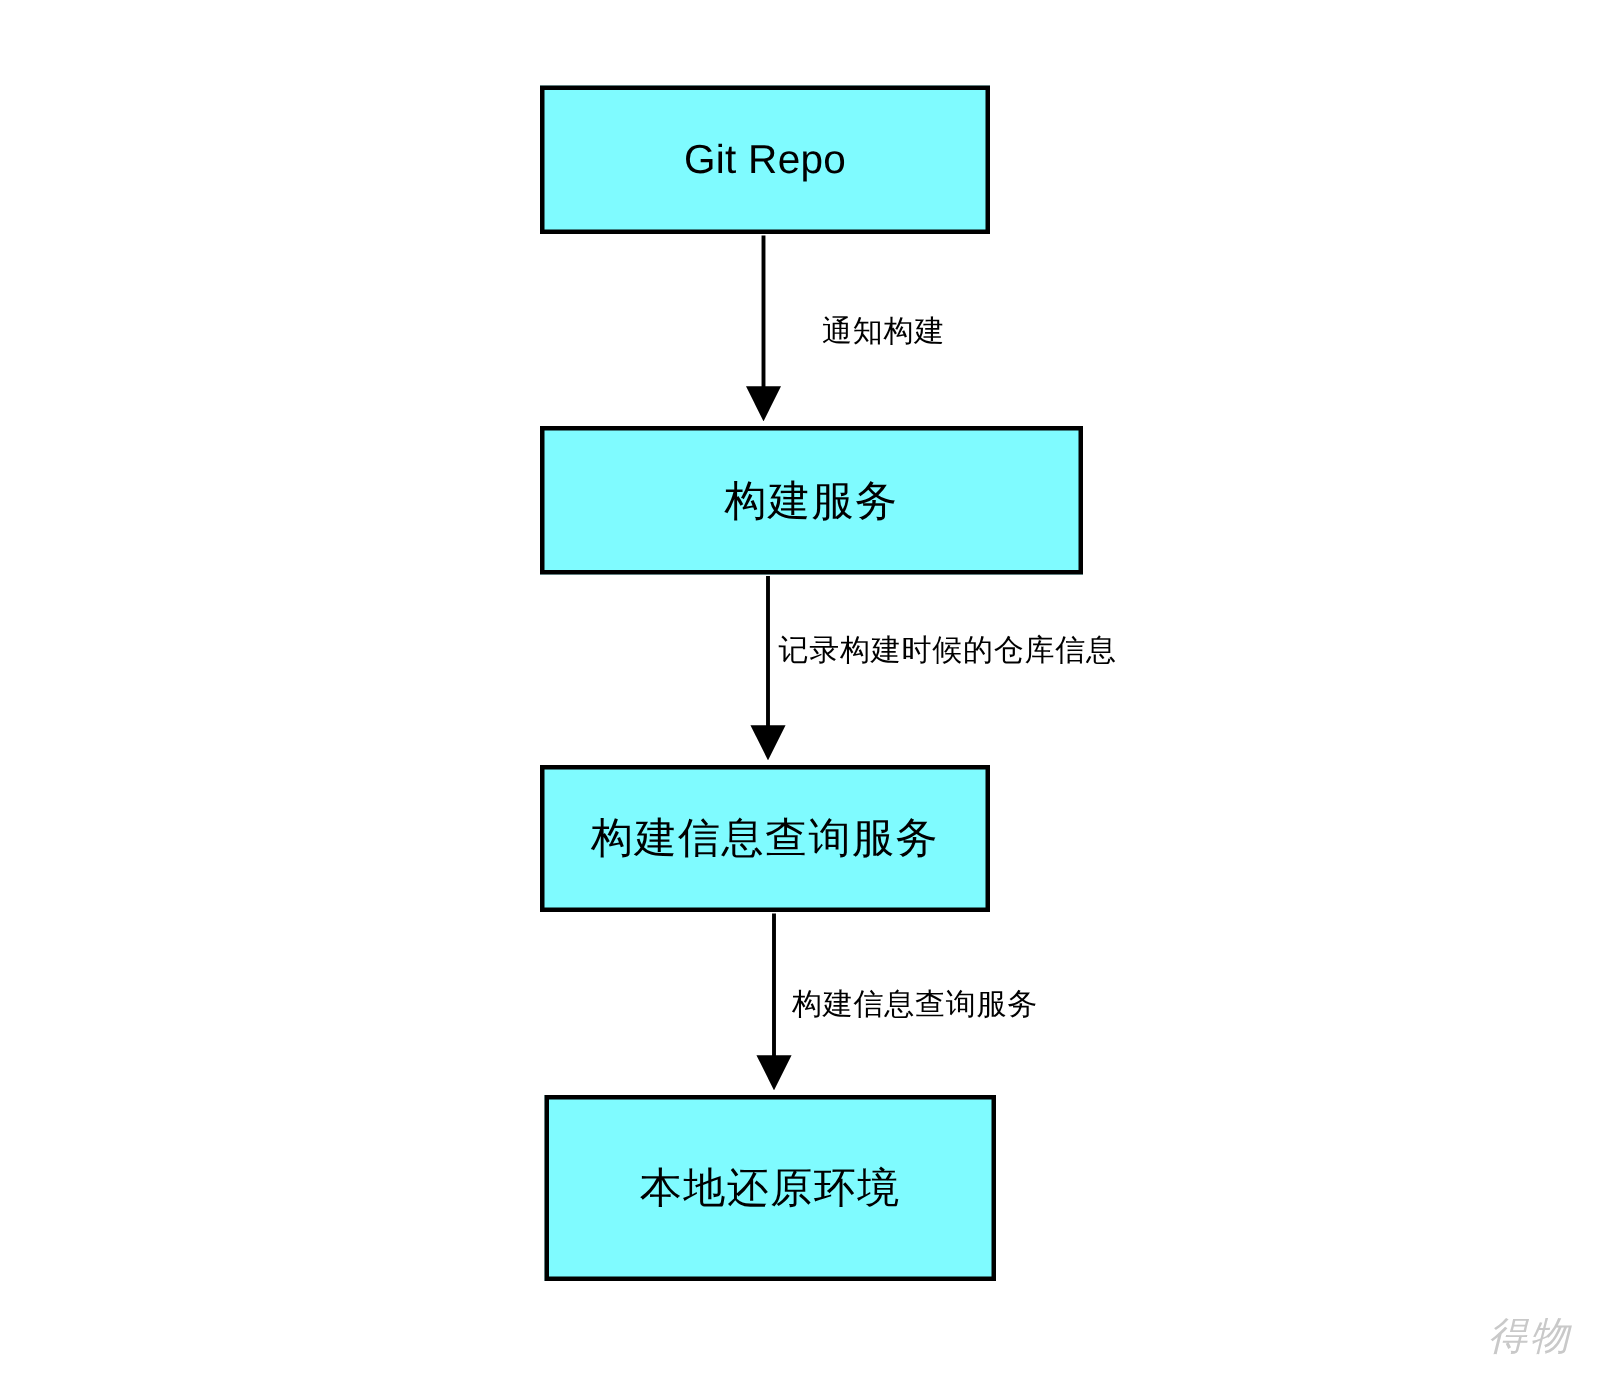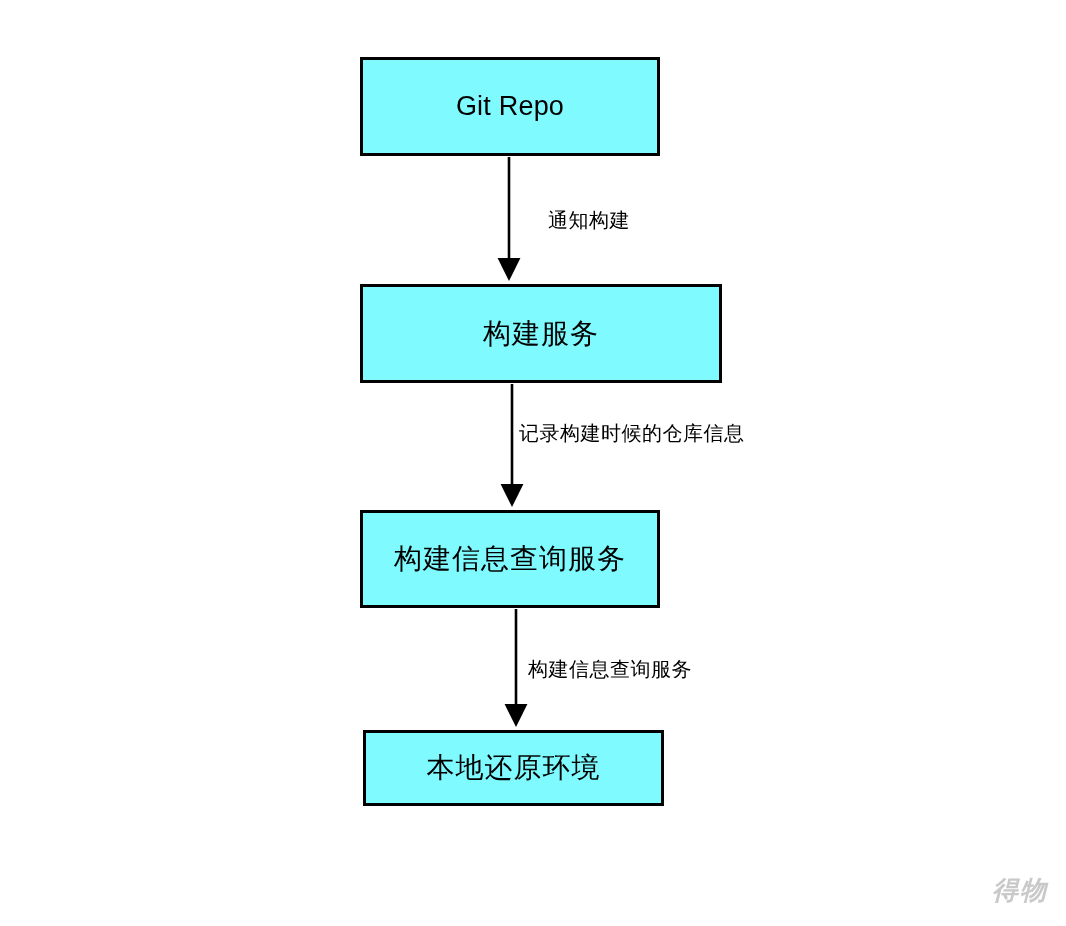--- a/index.html
+++ b/index.html
@@ -45,21 +45,21 @@
   }
   .node-cjk .node-label {
     font-family: "DejaVu Sans", "Liberation Sans", sans-serif;
     font-size: 28px;
     letter-spacing: 1px;
   }
 
   #node-git-repo   { left: 360px; top: 57px;  width: 300px; height: 99px; align-items: center; }
   #node-build-svc  { left: 360px; top: 284px; width: 362px; height: 99px; }
   #node-query-svc  { left: 360px; top: 510px; width: 300px; height: 98px; }
-  #node-local-env  { left: 363px; top: 730px; width: 301px; height: 76px; }
+  #node-local-env  { left: 363px; top: 730px; width: 301px; height: 124px; }
 
   
   .connector {
     position: absolute;
     left: 0;
     top: 0;
     width: 1066px;
     height: 926px;
     pointer-events: none;
   }
@@ -82,21 +82,20 @@
   #watermark {
     position: absolute;
     right: 18px;
     bottom: 18px;
     font-family: "DejaVu Serif", "Liberation Serif", serif;
     font-style: italic;
     font-size: 26px;
     color: #c9c9c9;
     letter-spacing: 2px;
     user-select: none;
-    font-weight: bold;
   }
 </style>
 </head>
 <body>
 
 <div id="canvas">
 
   <svg class="connector" viewBox="0 0 1066 926" width="1066" height="926" aria-hidden="true">
     <defs>
       <marker id="arrowhead" markerWidth="9" markerHeight="9" refX="7.5" refY="4.5" orient="auto" markerUnits="strokeWidth">

